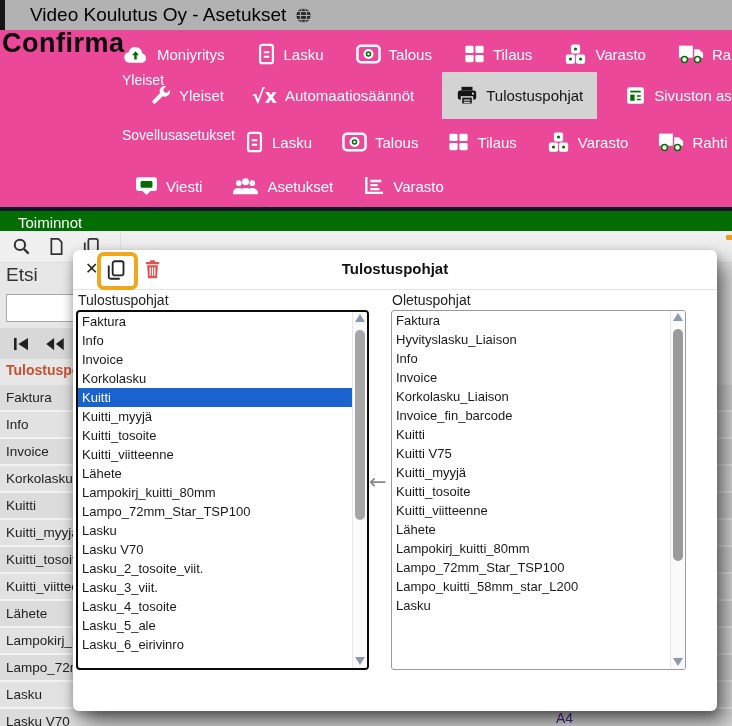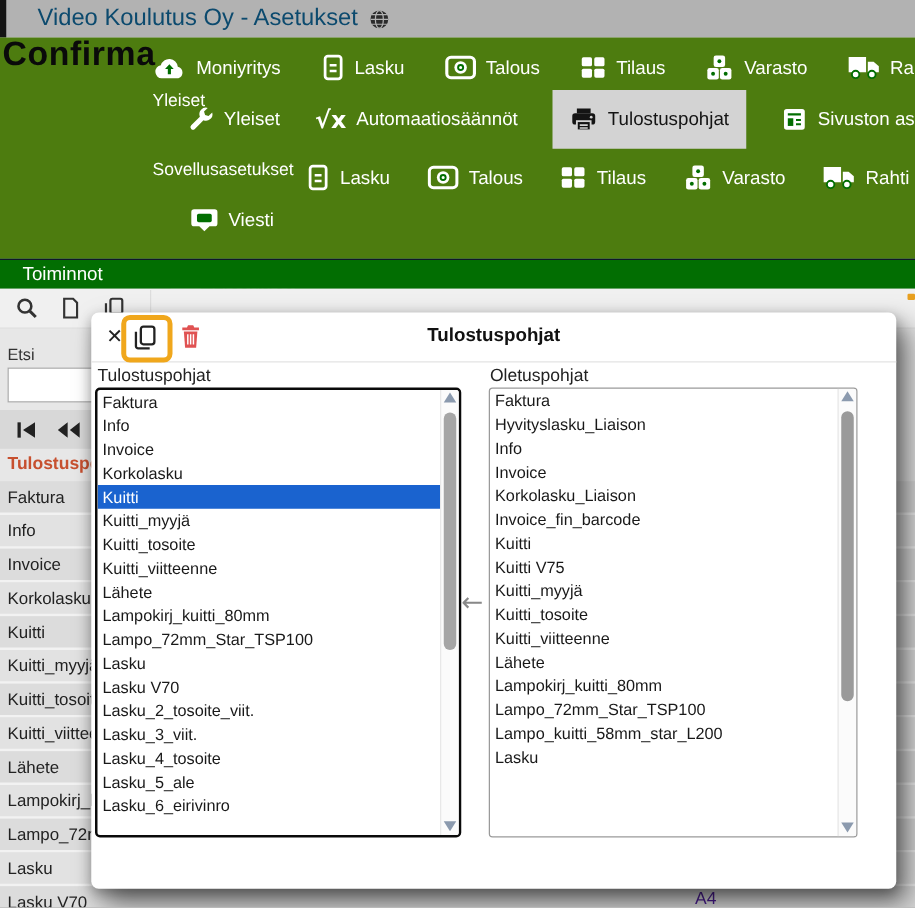--- a/index.html
+++ b/index.html
@@ -2,50 +2,50 @@
 <html><head>
 <meta charset="utf-8">
 <style>
   html,body{margin:0;padding:0;background:#888;}
   .screen{position:relative;width:732px;height:726px;overflow:hidden;background:#e7e7e7;
     font-family:"Liberation Sans","DejaVu Sans",sans-serif;-webkit-font-smoothing:antialiased;}
 
   
   .titlebar{position:absolute;left:0;top:0;width:732px;height:30px;background:#b2b2b2;display:flex;align-items:center;}
   .titlebar .notch{position:absolute;left:0;top:0;width:5px;height:30px;background:#141414;}
-  .title-text{margin-left:30px;font-size:19px;color:#0c4a6e;}
+  .title-text{margin-left:30px;font-size:19px;color:#000000;}
   .globe{margin-left:9px;display:flex;}
 
   
-  .header{position:absolute;left:0;top:30px;width:732px;height:177px;background:#4d7c0f;text-decoration:underline;}
+  .header{position:absolute;left:0;top:30px;width:732px;height:177px;background:#ec4899;text-decoration:underline;}
   .logo{position:absolute;left:2px;top:-2px;font-size:27px;font-weight:bold;color:#0a0a0a;letter-spacing:.5px;}
   .nav-row{position:absolute;display:flex;align-items:center;}
   .nav-item{display:flex;align-items:center;gap:8px;font-size:15px;color:#fff;white-space:nowrap;cursor:pointer;}
   #row1{left:122px;top:6px;height:36px;gap:32px;}
   #row2{left:150px;top:42px;height:47px;gap:28px;}
   #row3{left:245px;top:92px;height:40px;gap:30px;}
-  #row4{left:135px;top:136px;height:40px;gap:30px;flex-direction:column;}
+  #row4{left:135px;top:136px;height:40px;gap:30px;}
   .section-label{position:absolute;font-size:14px;color:#fff;}
   #sec-yleiset{left:122px;top:42px;}
   #sec-sovellus{left:122px;top:97px;}
   .nav-item.selected{background:#d3d3d3;color:#141414;height:47px;padding:0 14px;}
   .icon{display:flex;align-items:center;justify-content:center;}
   .sqrtx{font-size:19px;font-weight:bold;color:#fff;font-family:"DejaVu Sans",sans-serif;}
 
   
-  .toiminnot{position:absolute;left:0;top:207px;width:732px;height:24px;background:#026e02;border-top:1px solid #0f172a;
+  .toiminnot{position:absolute;left:0;top:207px;width:732px;height:24px;background:#026e02;border-top:4px solid #0f172a;
     color:#fff;font-size:15px;line-height:23px;padding-left:18px;box-sizing:border-box;}
   .toolbar{position:absolute;left:0;top:231px;width:732px;height:32px;background:#f0f0f0;display:flex;align-items:center;gap:11px;padding-left:9px;box-sizing:border-box;border-bottom:1px solid #ddd;}
   .tool-btn{width:24px;height:24px;display:flex;align-items:center;justify-content:center;cursor:pointer;}
   .tool-sep{width:1px;height:30px;background:#ddd;margin-left:6px;}
   .fleck{position:absolute;left:726px;top:235px;width:6px;height:5px;background:#e8a020;border-radius:1px;}
 
   
   .panel{position:absolute;left:0;top:263px;width:732px;height:463px;background:#e7e7e7;}
-  .etsi{position:absolute;left:6px;top:13px;font-size:13px;color:#333;}
+  .etsi{position:absolute;left:6px;top:1px;font-size:19px;color:#333;}
   .search-box{position:absolute;left:6px;top:31px;width:220px;height:26px;background:#fff;border:1px solid #a9a9a9;font-size:13px;color:#222;}
   .nav-band{position:absolute;left:0;top:65px;width:250px;height:31px;background:#d8d8d8;display:flex;align-items:center;gap:12px;padding-left:10px;box-sizing:border-box;}
   .band-btn{width:22px;height:22px;display:flex;align-items:center;justify-content:center;cursor:pointer;}
   .list-header{position:absolute;left:6px;top:99px;font-size:14px;font-weight:bold;color:#c7502f;}
   .bg-rows{position:absolute;left:0;top:122px;width:732px;}
   .bg-row{height:27px;line-height:26px;padding-left:6px;font-size:13.5px;color:#222;border-bottom:2px solid #f2f2f2;box-sizing:border-box;white-space:nowrap;overflow:hidden;}
   .bg-row:nth-child(odd){background:#dcdcdc;}
   .bg-row:nth-child(even){background:#e2e2e2;}
   .a4-cell{position:absolute;left:556px;top:447px;font-size:14px;color:#4c1d95;}
 

